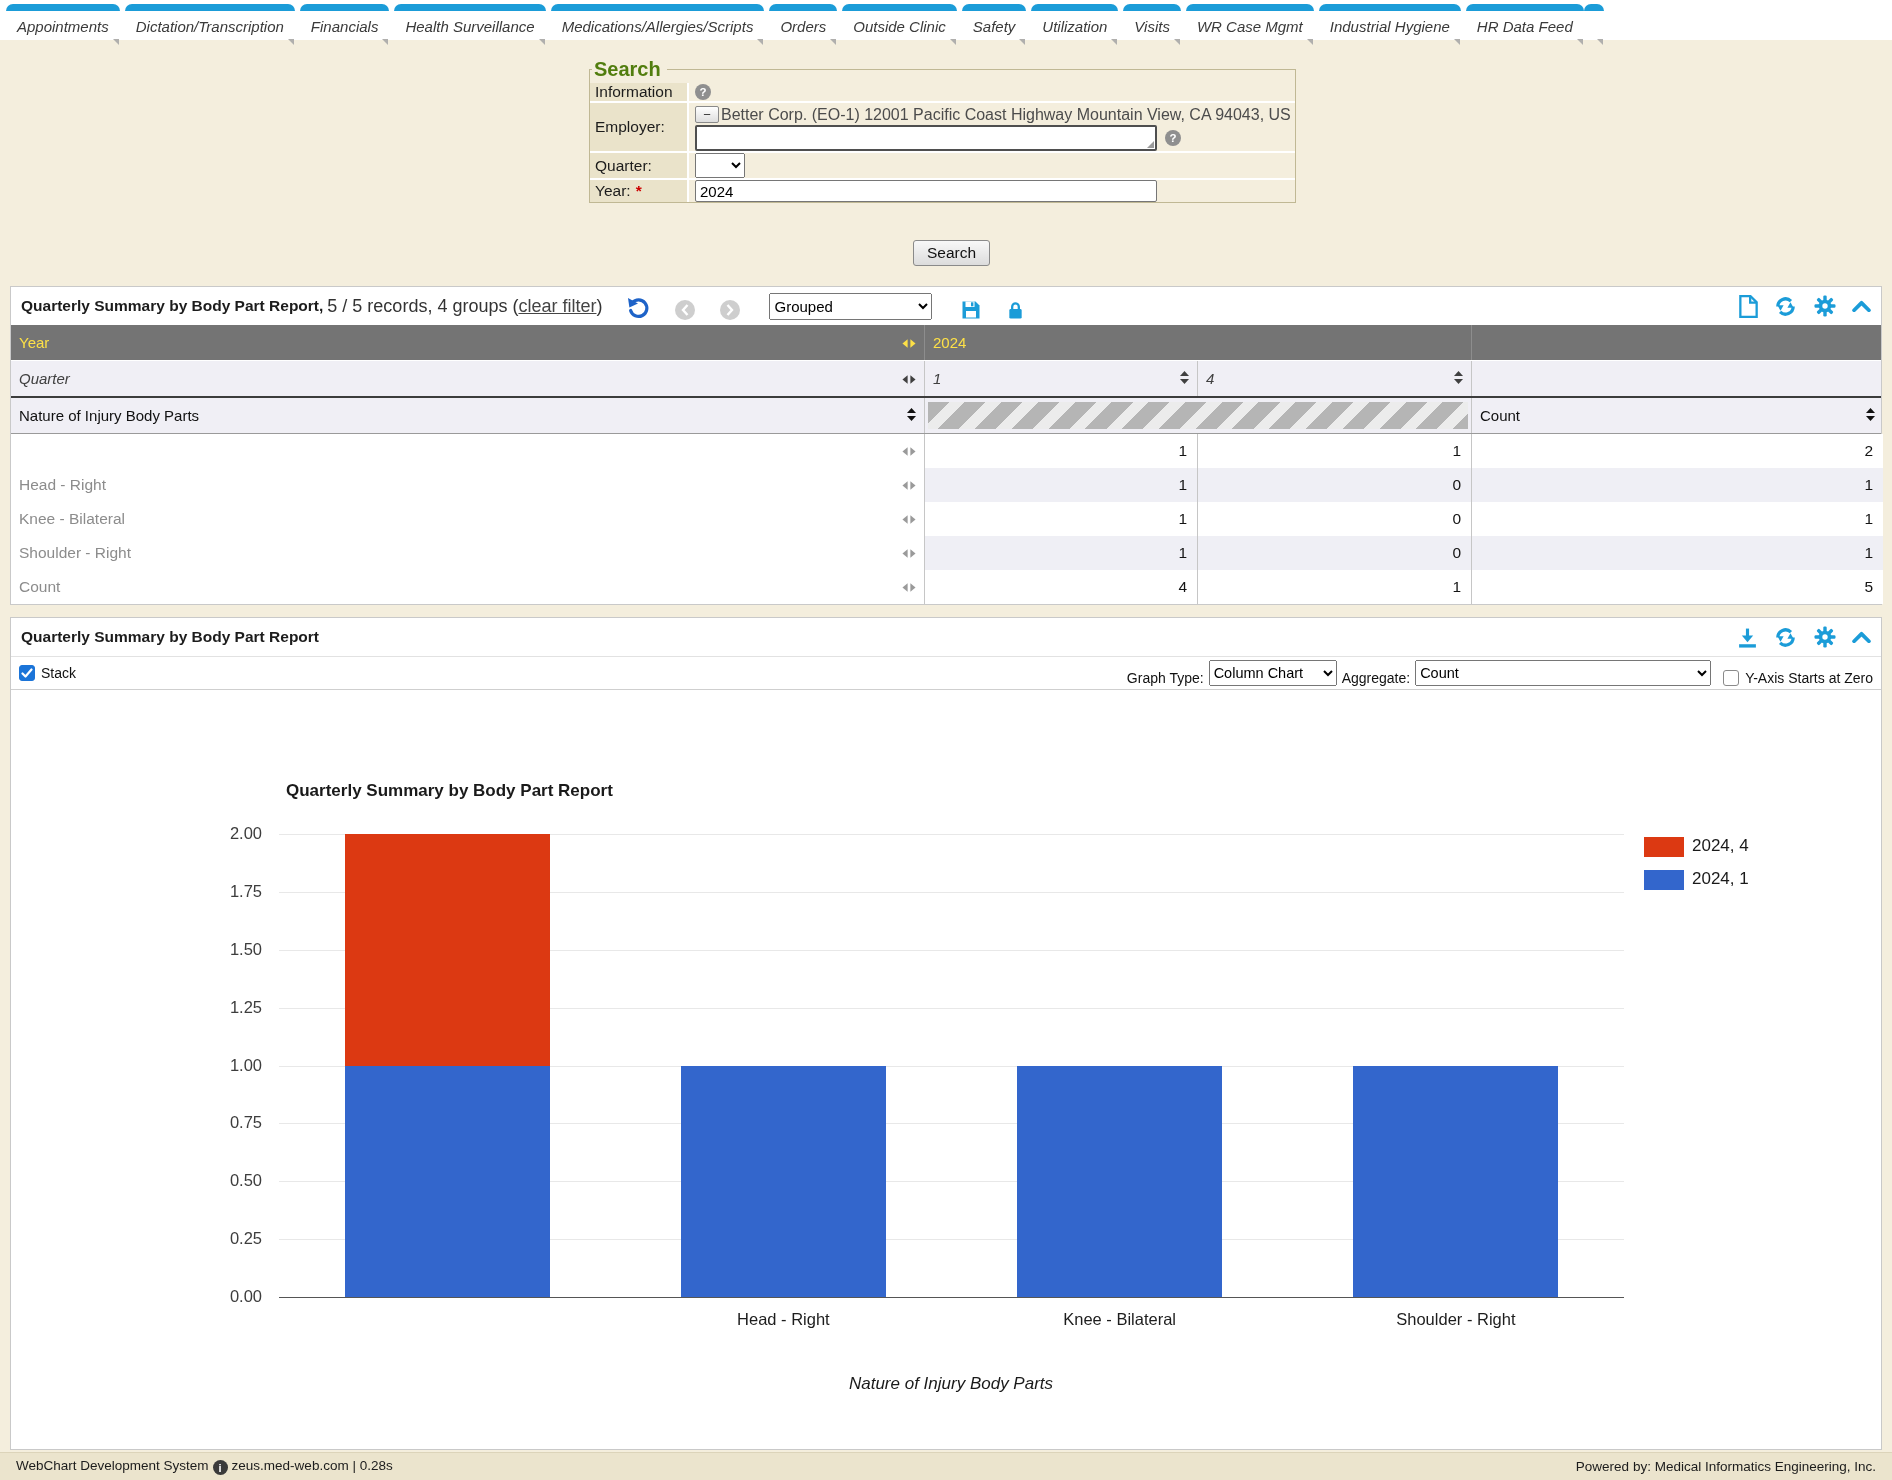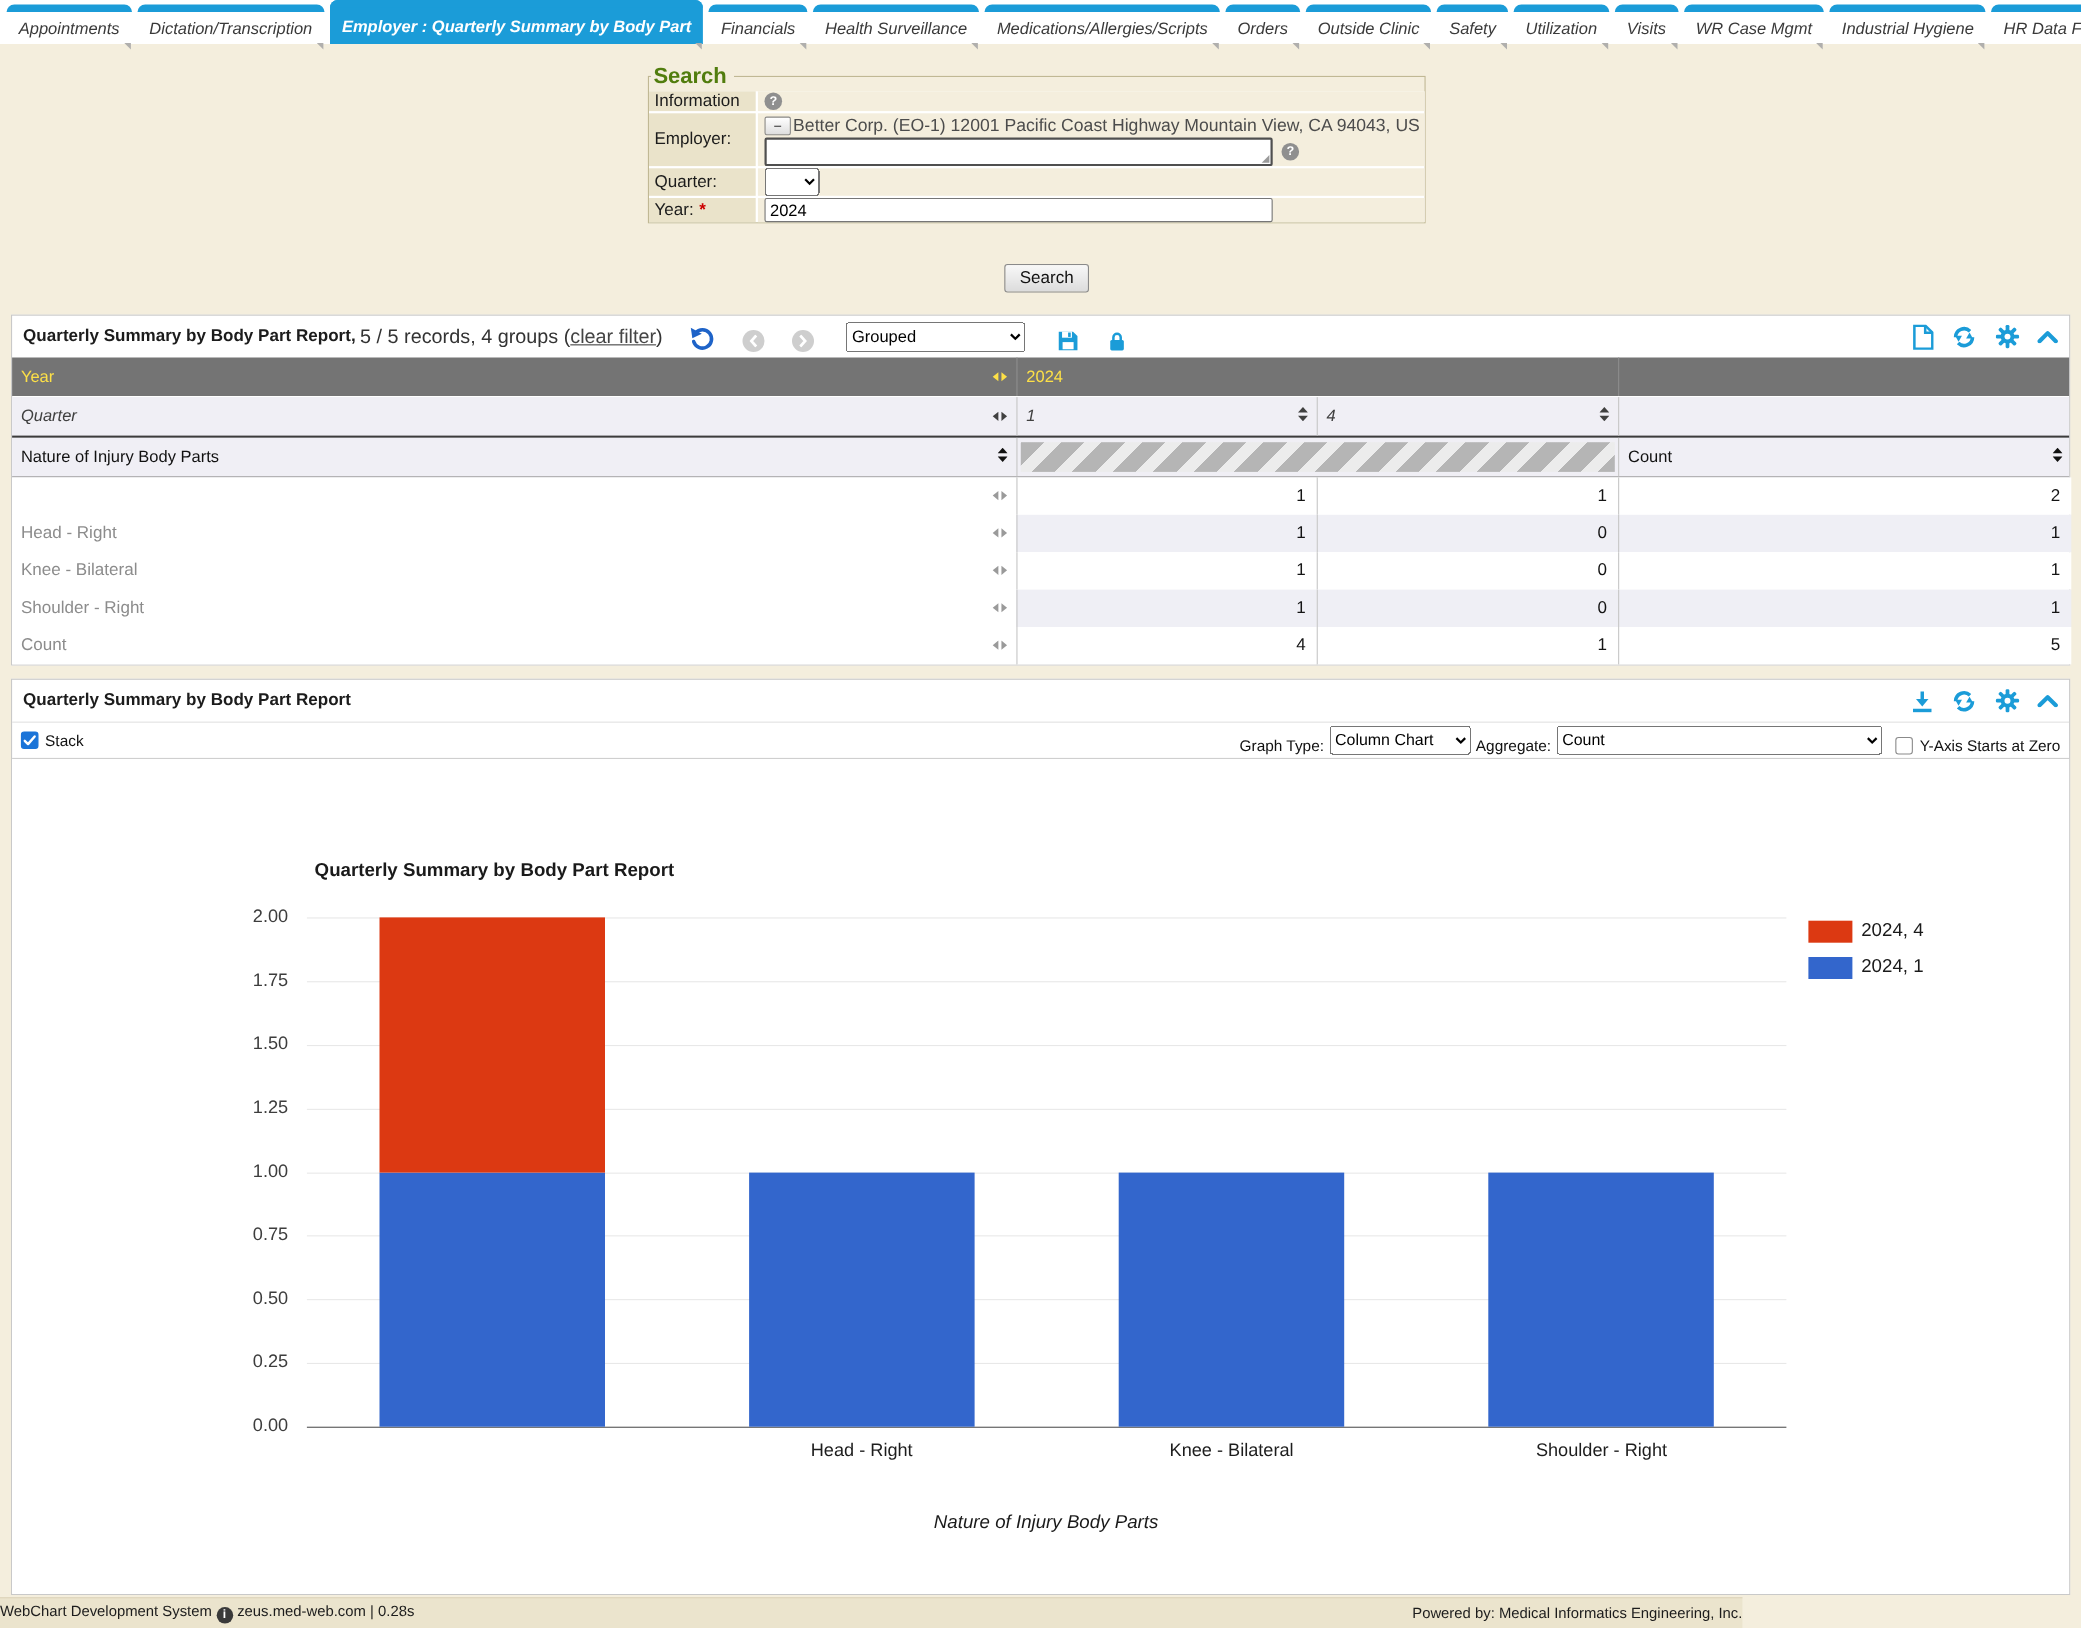--- a/index.html
+++ b/index.html
@@ -90,40 +90,37 @@
   .gridline{position:absolute;height:1px;background:#e8e8e8;}
   .gridline.baseline{background:#555555;}
   .ytick{position:absolute;left:171px;width:80px;text-align:right;font-size:16.5px;color:#3d3d3d;}
   .bar{position:absolute;}
   .xtick{position:absolute;width:300px;text-align:center;font-size:16.5px;color:#1d1d1d;}
   .axis-title{position:absolute;left:640px;width:600px;top:684px;text-align:center;font-size:17px;font-style:italic;color:#1a1a1a;}
   .lgsw{position:absolute;width:40px;height:20px;}
   .lgtx{position:absolute;font-size:17px;color:#1a1a1a;}
 
   
-  .footer{position:absolute;left:0;top:1452px;width:1584px;height:28px;background:#ebe4cd;border-top:1px solid #dcd4ba;display:flex;align-items:center;padding:0 0;box-sizing:border-box;}
+  .footer{position:absolute;left:0;top:1452px;width:1892px;height:28px;background:#ebe4cd;border-top:1px solid #dcd4ba;display:flex;align-items:center;padding:0 16px;box-sizing:border-box;}
   .footer .ftxt{font-size:13.5px;color:#1c1c1c;}
   .finfo{display:inline-flex;align-items:center;justify-content:center;width:15px;height:15px;border-radius:50%;background:#3a3a3a;color:#fff;font-size:11px;font-weight:bold;margin:0 4px;vertical-align:-2px;}
   .fright{margin-left:auto;}
 </style>
 </head>
 <body>
 
 <div class="page">
 
   <div class="tabbar">
     <div class="tabs">
         <div class="tab">
           <span>Appointments</span>
         </div>
         <div class="tab">
           <span>Dictation/Transcription</span>
-        </div>
-        <div class="tab active">
-          <span>Employer : Quarterly Summary by Body Part</span>
         </div>
         <div class="tab">
           <span>Financials</span>
         </div>
         <div class="tab">
           <span>Health Surveillance</span>
         </div>
         <div class="tab">
           <span>Medications/Allergies/Scripts</span>
         </div>

